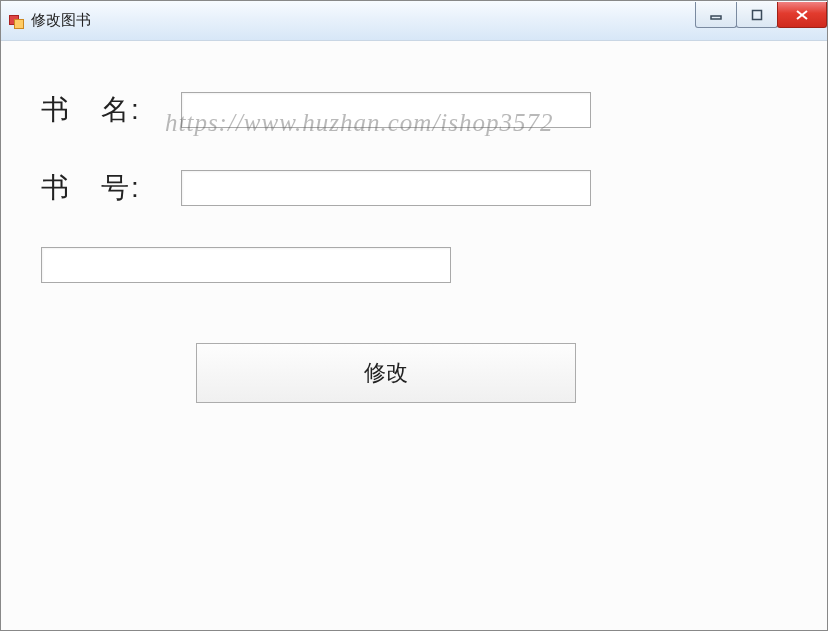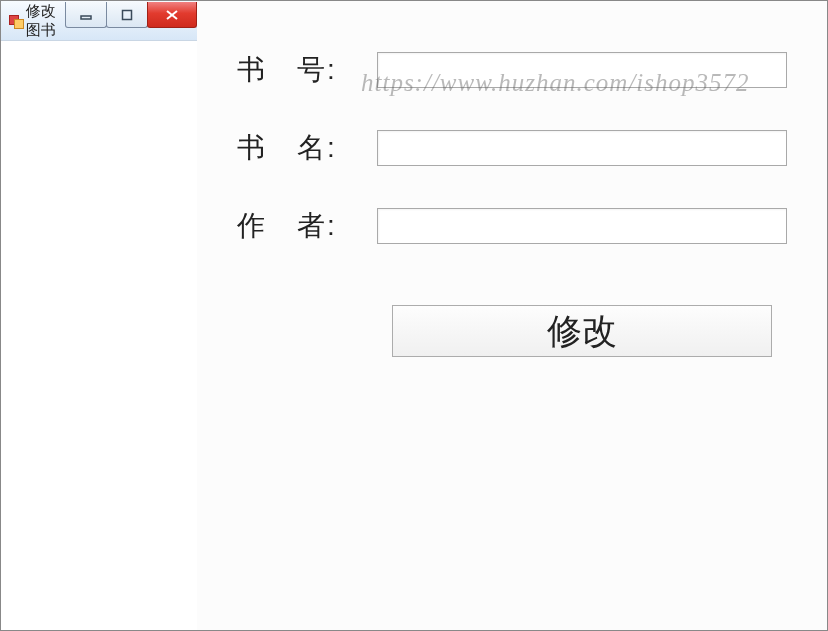--- a/index.html
+++ b/index.html
@@ -6,21 +6,21 @@
     body {
       font-family: "Microsoft YaHei", "SimSun", sans-serif;
       width: 828px; height: 631px;
       background: #d4d4d4;
       overflow: hidden;
     }
     .window {
       width: 828px; height: 631px;
       background: #fff;
       border: 1px solid #888;
-      display: flex; 
+      display: flex; flex-direction: column;
     }
     .titlebar {
       height: 40px;
       background: linear-gradient(to bottom, #f7fbff 0%, #e8f1fb 45%, #d7e7f7 100%);
       display: flex; align-items: center;
       padding-left: 8px;
       border-bottom: 1px solid #c9d6e4;
     }
     .app-icon {
       width: 16px; height: 16px; margin-right: 6px;
@@ -78,24 +78,24 @@
       background: #fff;
       font-size: 18px; padding: 4px 6px;
       box-shadow: inset 1px 1px 2px rgba(0,0,0,0.05);
     }
     .field.focused {
       border: 1px solid #7eb4ea;
       border-bottom: 2px solid #0078d7;
     }
     .btn-row { display: flex; justify-content: center; margin-top: 60px; margin-left: 140px; width: 410px; }
     .submit-btn {
-      width: 380px; height: 52px;
+      width: 380px; height: 60px;
       background: linear-gradient(to bottom, #fdfdfd, #f0f0f0);
       border: 1px solid #acacac;
-      font-size: 35px; color: #222;
+      font-size: 22px; color: #222;
       cursor: pointer;
       text-align: center;
     }
   </style>
 </head>
 <body>
 
 <div class="window">
   <div class="titlebar">
     <span class="app-icon"></span>
@@ -118,29 +118,28 @@
         </svg>
       </div>
     </div>
   </div>
 
   <div class="client">
     <div class="watermark">https://www.huzhan.com/ishop3572</div>
 
     <div class="form">
       <div class="row">
+        <span class="lbl">书　名:</span>
+        <input class="field" type="text" value="" style="">
+      </div>
+      <div class="row">
         <span class="lbl">书　号:</span>
         <input class="field" type="text" value="" style="">
       </div>
       <div class="row">
-        <span class="lbl">书　名:</span>
-        <input class="field" type="text" value="" style="">
-      </div>
-      <div class="row">
-        <span class="lbl">作　者:</span>
         <input class="field" type="text" value="" style="">
       </div>
 
       <div class="btn-row">
         <button class="submit-btn">修改</button>
       </div>
     </div>
   </div>
 </div>
 

